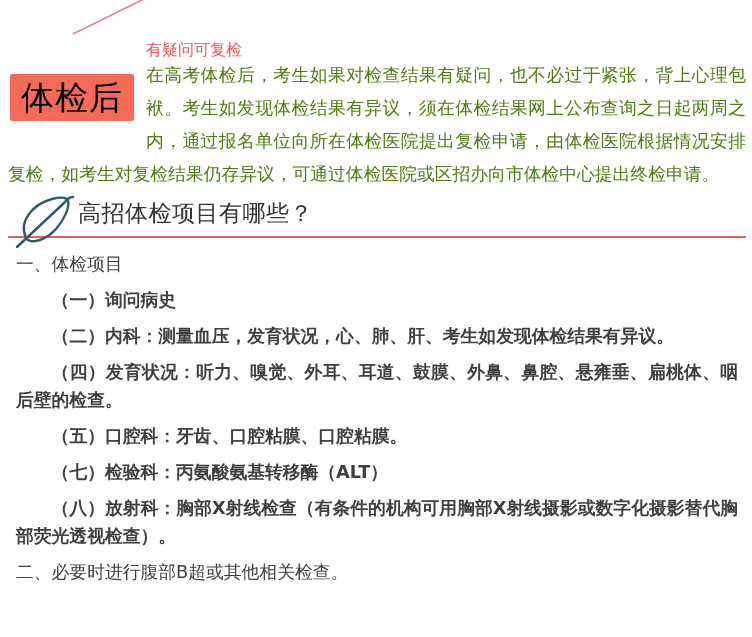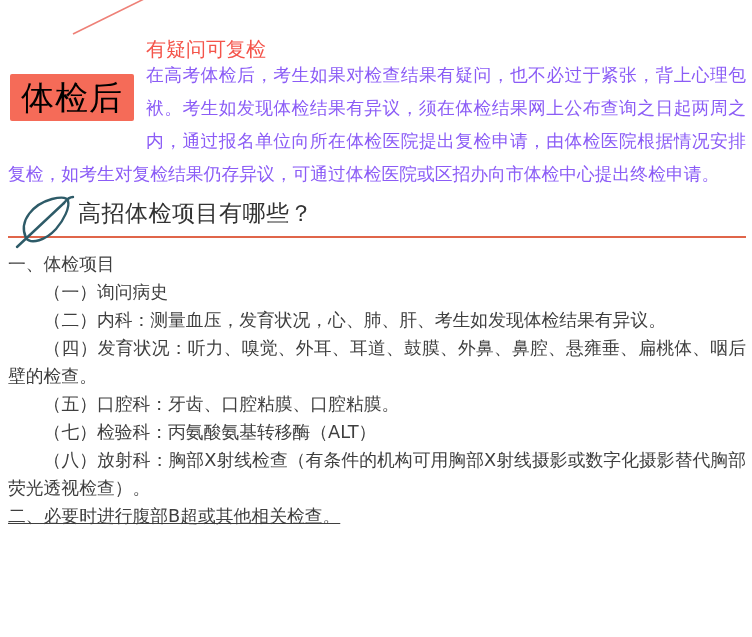--- a/index.html
+++ b/index.html
@@ -24,30 +24,30 @@
     background:#f56b58;
     color:#000000;
     font-size:33px;
     line-height:37px;
     padding:5px 11px;
     letter-spacing:1px;
     border-radius:2px;
   }
   .sub-label{
     margin-top:41px;
-    font-size:20px;
+    font-size:16px;
     line-height:17px;
     color:#f4544a;
   }
   .intro-text{
     margin:0;
     font-size:17.8px;
     line-height:33px;
     text-align:justify;
-    color:#8b5cf6;
+    color:#4d7c0f;
   }
 
   
   .section-header{
     position:relative;
     clear:both;
     margin:6px 0 0 0;
     padding-bottom:6px;
     border-bottom:2px solid #e0654a;
     height:34px;
@@ -57,23 +57,23 @@
     display:block;
     margin-left:70px;
     font-size:23px;
     line-height:34px;
     color:#333333;
     letter-spacing:0.5px;
   }
 
   
   .exam-list{margin-top:12px;font-size:17.8px;line-height:28px;color:#3f3f3f;}
-  .exam-list p{margin:0;text-align:justify;}
-  .exam-list p.indent{text-indent:2em;}
-  .group2{margin-top:18px;text-decoration:underline;}
+  .exam-list p{margin:8px;text-align:justify;}
+  .exam-list p.indent{text-indent:2em;font-weight:bold;}
+  .group2{margin-top:18px;}
 </style>
 </head>
 <body>
 
 <svg class="top-deco" viewBox="0 0 752 40" xmlns="http://www.w3.org/2000/svg">
   <line x1="73" y1="34" x2="146" y2="-2" stroke="#ee8077" stroke-width="1.6"></line>
 </svg>
 
 <div class="page">
 

